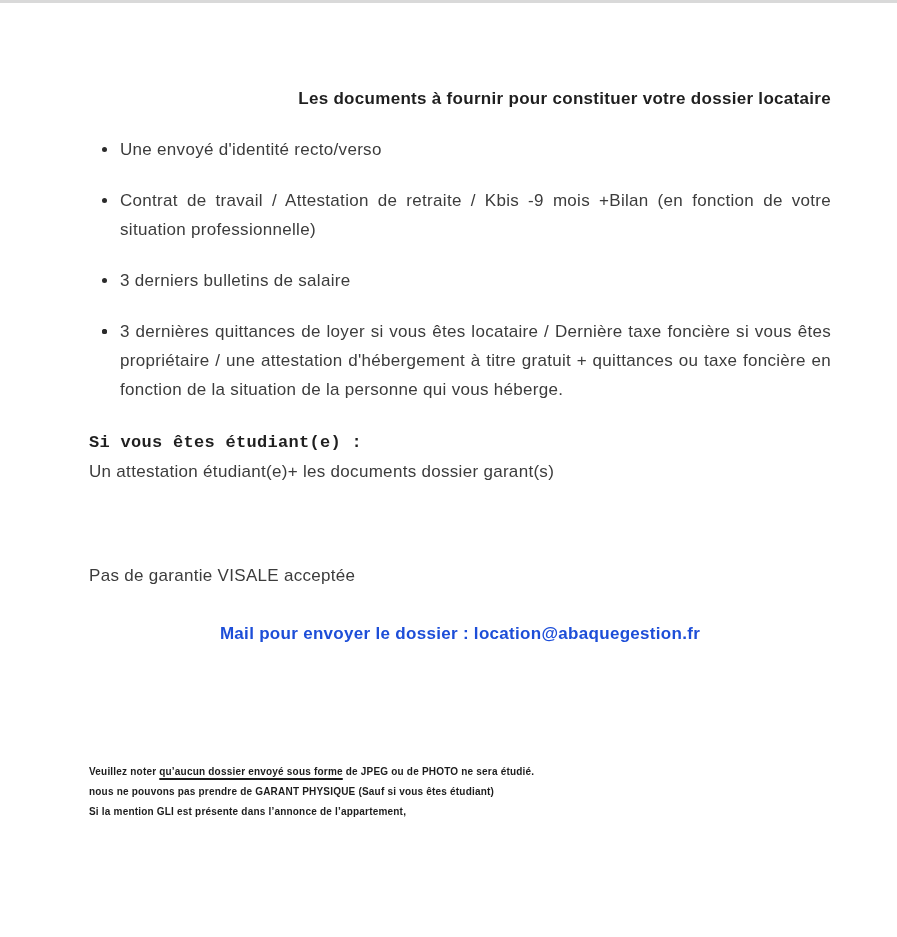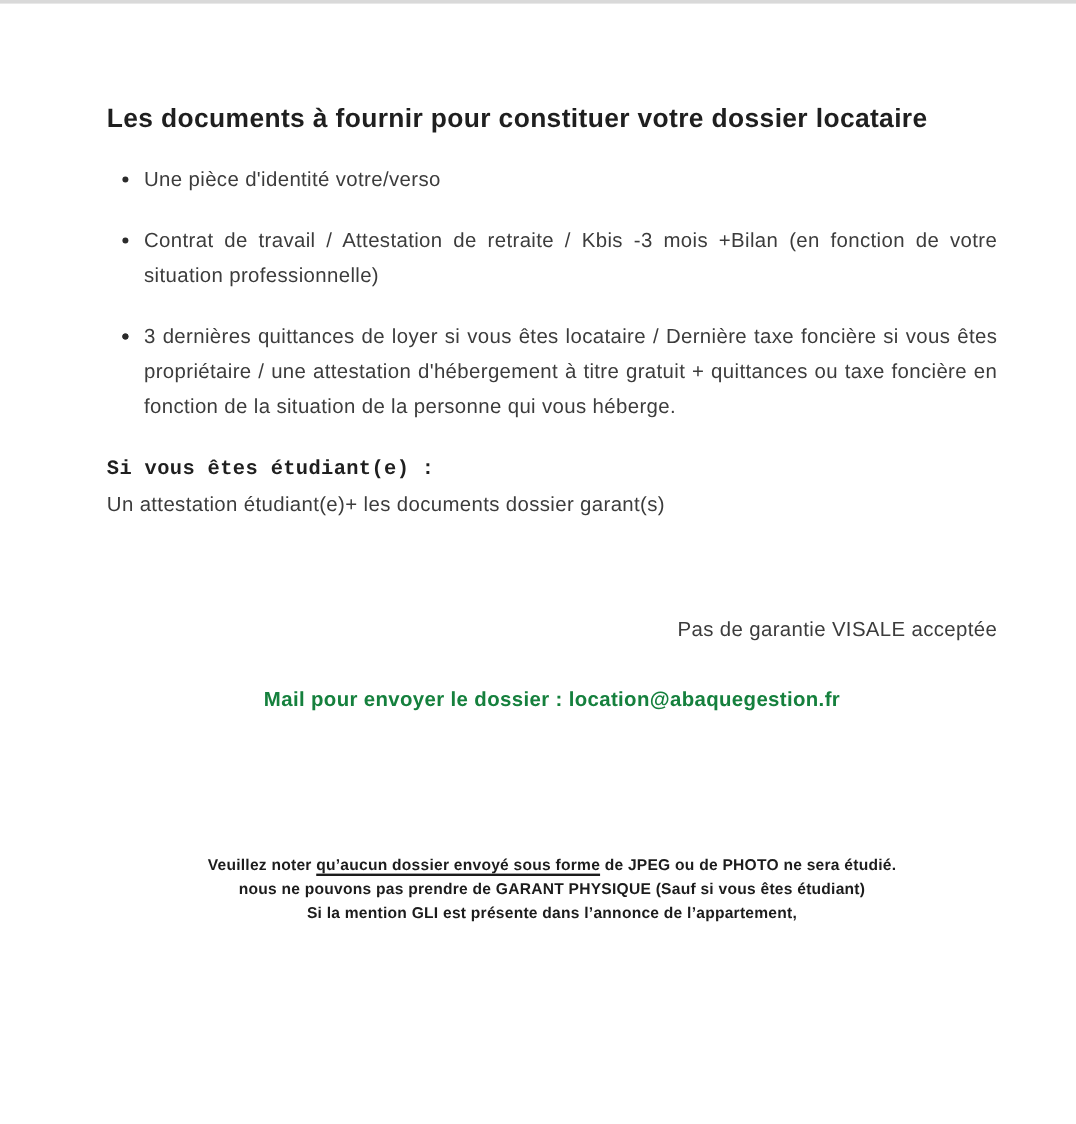--- a/index.html
+++ b/index.html
@@ -21,24 +21,25 @@
     height: 3px;
     background: #d9d9d9;
     width: 100%;
   }
   .content {
     padding: 81px 66px 36px 89px;
     box-sizing: border-box;
   }
   .title {
     margin: 0;
-    font-size: 22px;
+    font-size: 17px;
     line-height: 29px;
     font-weight: bold;
     color: #1f1f1f;
+    text-align: right;
   }
   .doc-list {
     list-style: none;
     margin: 21px 0 0 0;
     padding: 0;
   }
   .doc-list li {
     position: relative;
     padding-left: 31px;
     margin-top: 22px;
@@ -56,33 +57,33 @@
   .student-heading {
     margin: 24px 0 0 0;
     font-weight: bold;
     color: #1f1f1f;
   }
   .student-body {
     margin: 0;
   }
   .visale-note {
     margin: 75px 0 0 0;
-    text-align: right;
+    text-align: left;
   }
   .mail-line {
     margin: 29px 0 0 0;
     text-align: center;
     font-weight: bold;
     cursor: pointer;
   }
   .footer-note {
     margin-top: 114px;
-    text-align: center;
+    text-align: left;
     font-weight: bold;
-    font-size: 13px;
+    font-size: 10px;
     line-height: 20px;
     letter-spacing: 0.2px;
     color: #1c1c1c;
   }
   .footer-note p {
     margin: 0;
   }
   .underlined {
     text-decoration: underline;
     text-decoration-thickness: 1.5px;
@@ -95,42 +96,46 @@
 
 <div class="top-divider" style="background: rgb(217, 217, 217);"></div>
 
 <main class="content">
 
   <h1 class="title" style="color: rgb(31, 31, 31);">Les documents à fournir pour constituer votre dossier locataire</h1>
 
   <ul class="doc-list">
     <li>
       <span class="bullet-dot"></span>
-      <span>Une pièce d'identité votre/verso</span>
+      <span>Une envoyé d'identité recto/verso</span>
     </li>
     <li>
       <span class="bullet-dot"></span>
-      <span>Contrat de travail / Attestation de retraite / Kbis -3 mois +Bilan (en fonction de votre situation professionnelle)</span>
+      <span>Contrat de travail / Attestation de retraite / Kbis -9 mois +Bilan (en fonction de votre situation professionnelle)</span>
+    </li>
+    <li>
+      <span class="bullet-dot"></span>
+      <span>3 derniers bulletins de salaire</span>
     </li>
     <li>
       <span class="bullet-dot"></span>
     </li>
     <li>
       <span class="bullet-dot"></span>
       <span>3 dernières quittances de loyer si vous êtes locataire / Dernière taxe foncière si vous êtes propriétaire / une attestation d'hébergement à titre gratuit + quittances ou taxe foncière en fonction de la situation de la personne qui vous héberge.</span>
     </li>
   </ul>
 
   <p class="student-heading" style="color: rgb(31, 31, 31); font-family: Liberation Mono, monospace;">Si vous êtes étudiant(e) :</p>
 
   <p class="student-body">Un attestation étudiant(e)+ les documents dossier garant(s)</p>
 
   <p class="visale-note">Pas de garantie VISALE acceptée</p>
 
-  <p class="mail-line" style="color: #15803d; text-align: center;">Mail pour envoyer le dossier : location@abaquegestion.fr</p>
+  <p class="mail-line" style="color: #1d4ed8; text-align: center;">Mail pour envoyer le dossier : location@abaquegestion.fr</p>
 
   <div class="footer-note">
     <p>
       <span>Veuillez noter </span><span class="underlined">qu’aucun dossier envoyé sous forme</span><span> de JPEG ou de PHOTO ne sera étudié.</span>
     </p>
     <p>nous ne pouvons pas prendre de GARANT PHYSIQUE (Sauf si vous êtes étudiant)</p>
     <p>Si la mention GLI est présente dans l’annonce de l’appartement,</p>
   </div>
 
 </main>

